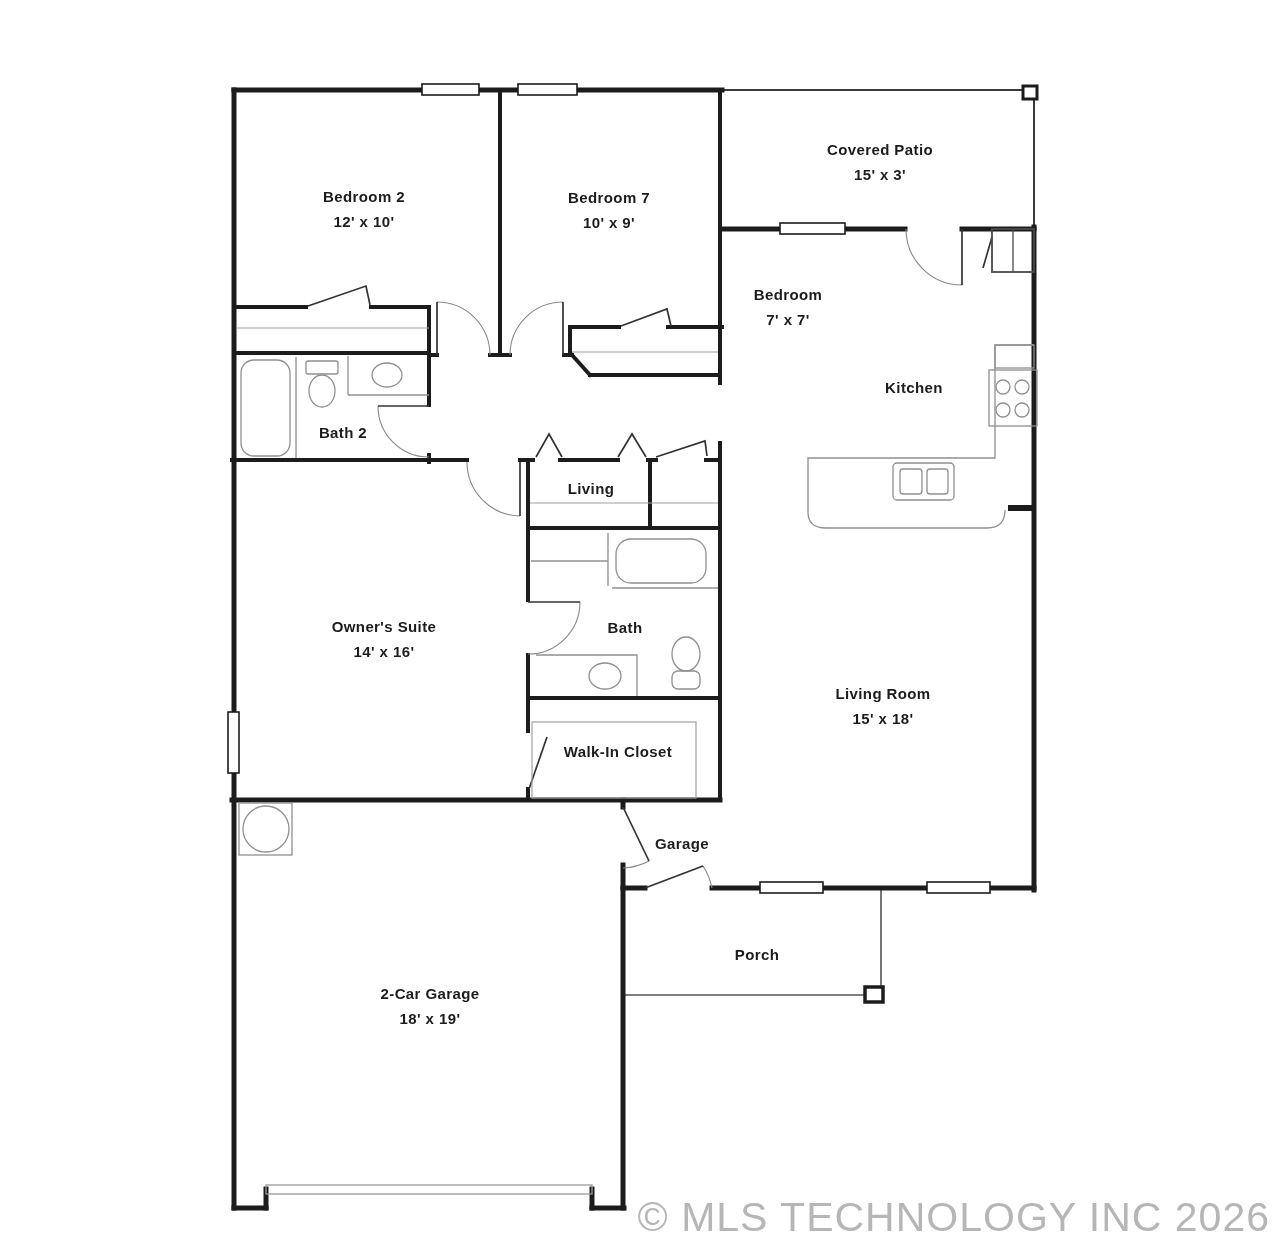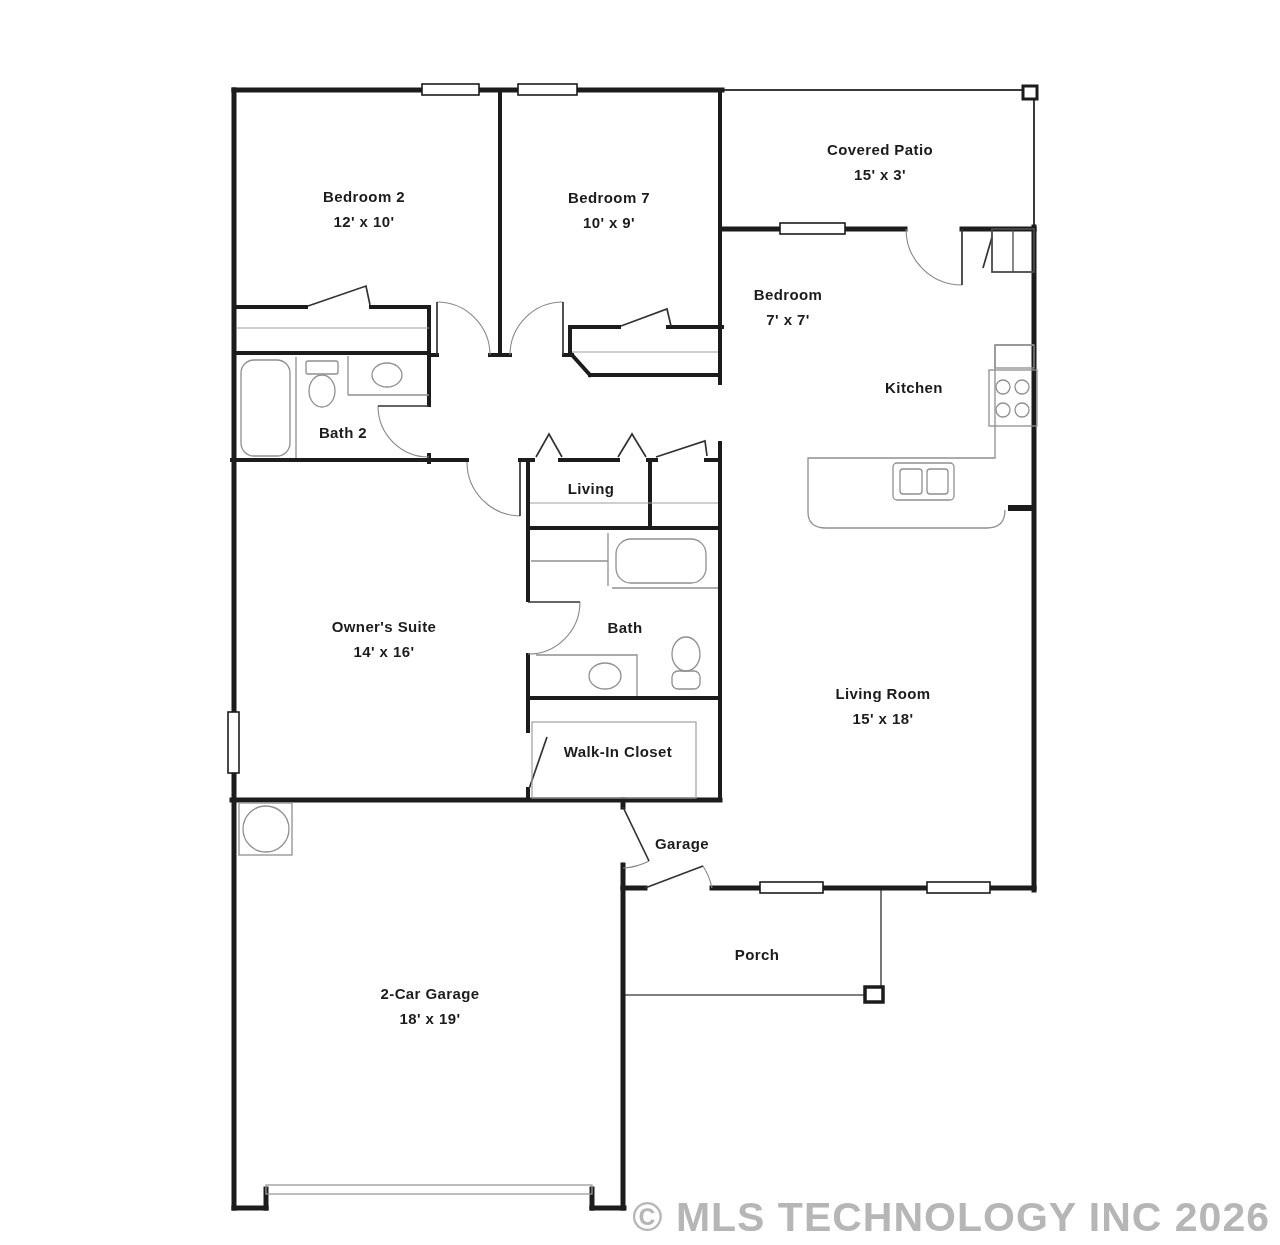--- a/index.html
+++ b/index.html
@@ -20,21 +20,21 @@
     font-weight:600;
     letter-spacing:.4px;
     line-height:25px;
     white-space:nowrap;
   }
   .watermark{
     position:absolute;
     right:10px;
     bottom:4px;
     font-size:41px;
-    font-weight:700;
+    font-weight:400;
     color:#b6b6b6;
     letter-spacing:1px;
     white-space:nowrap;
   }
 </style>
 </head>
 <body>
 
 <div id="canvas">
 

